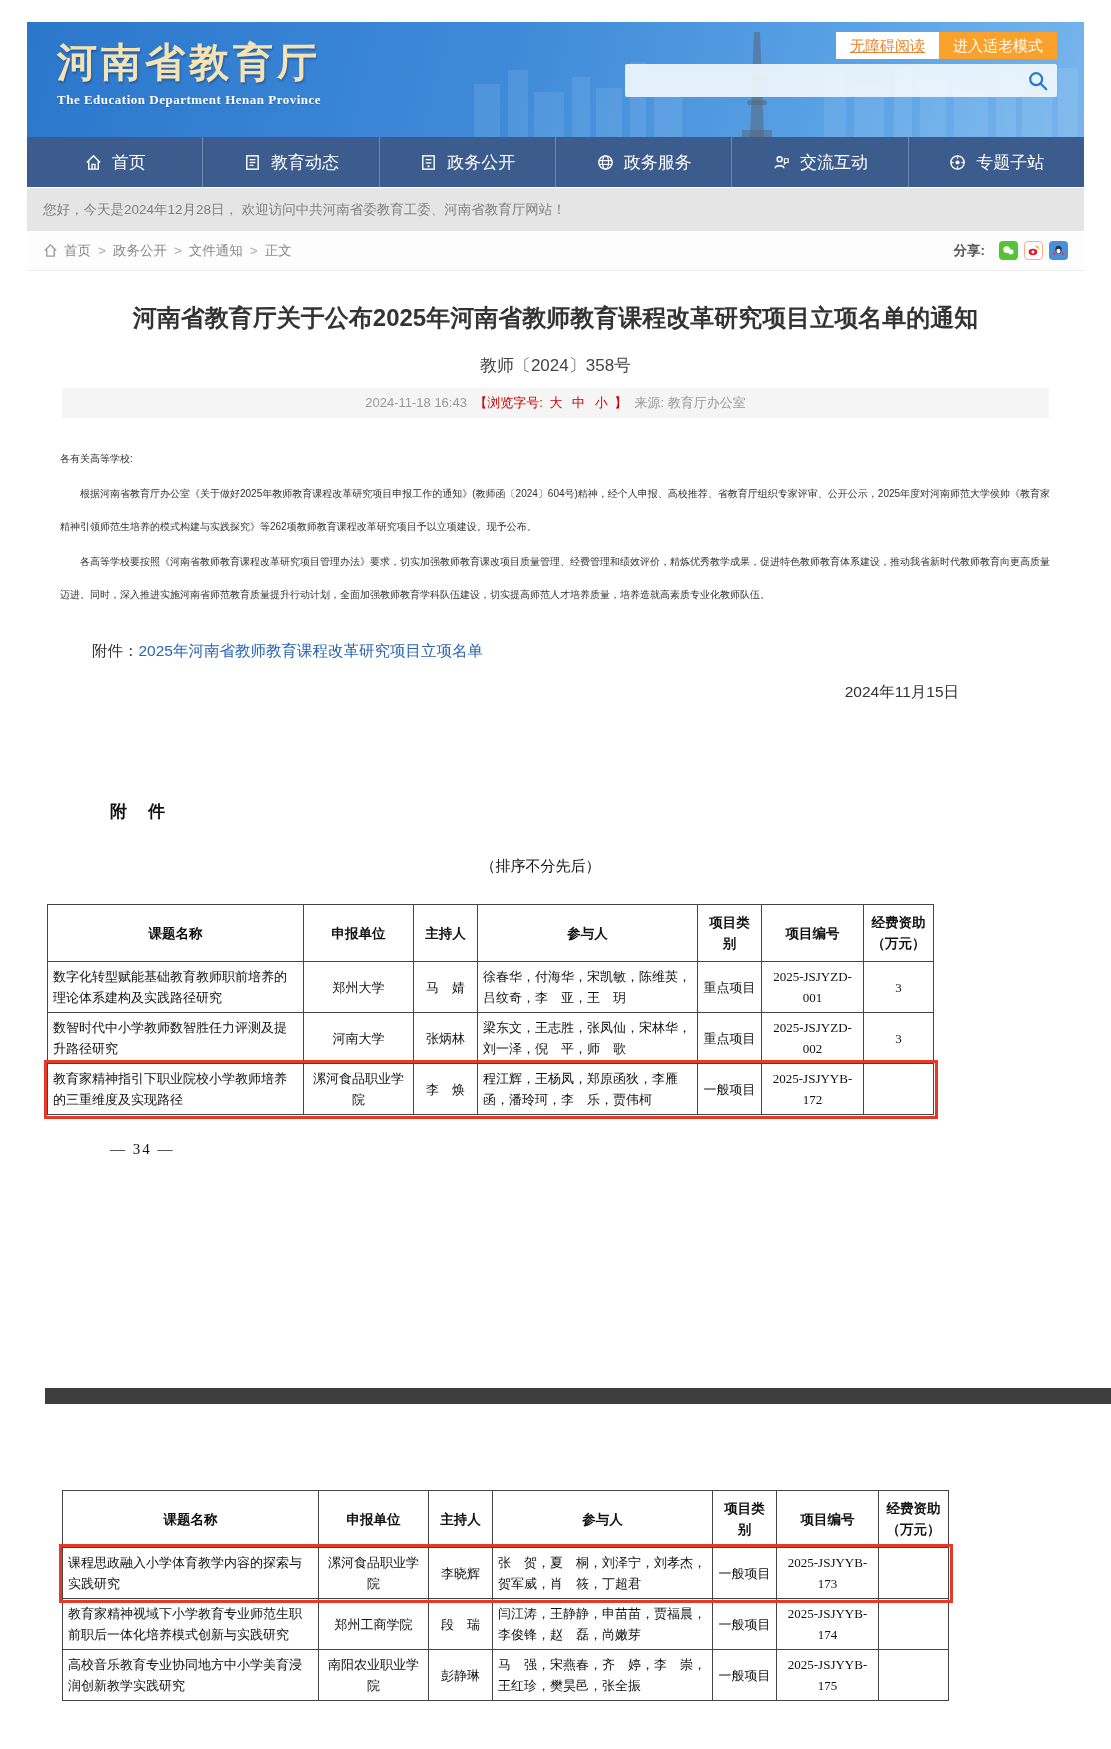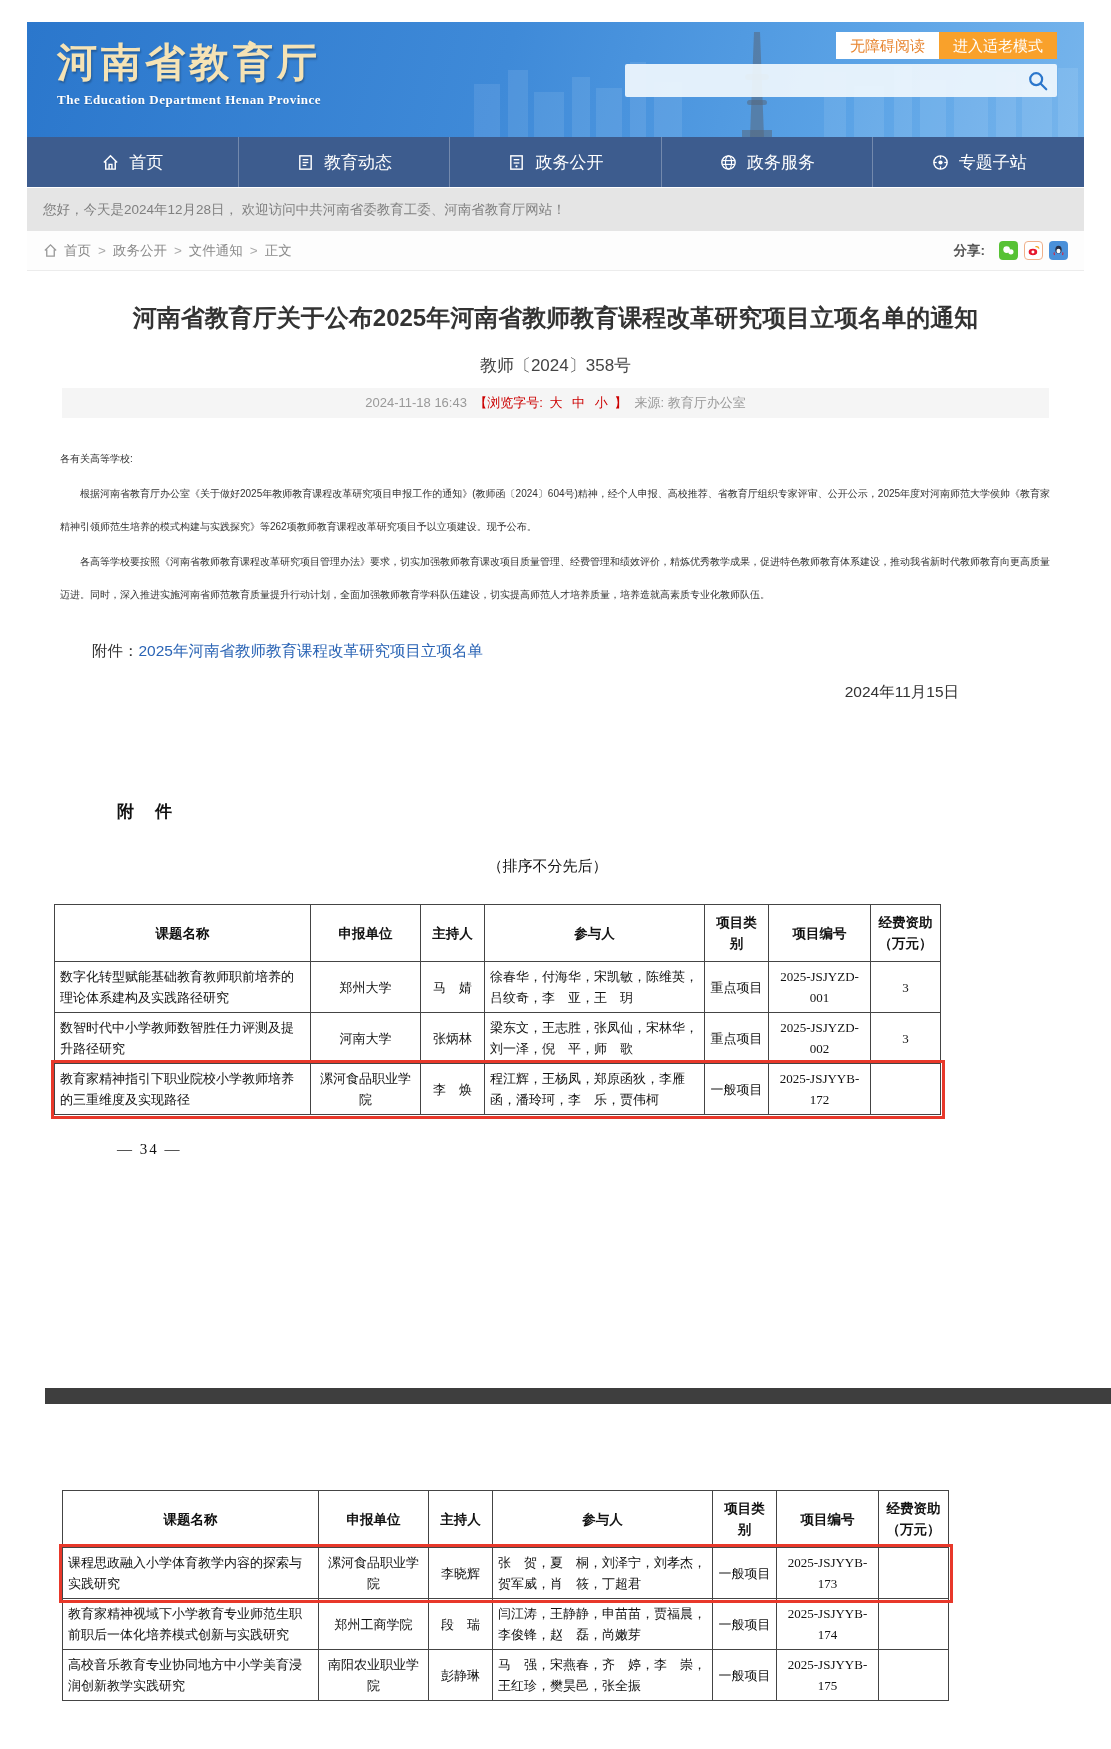--- a/index.html
+++ b/index.html
@@ -22,21 +22,21 @@
     text-shadow:1px 2px 2px rgba(0,0,0,.25);line-height:46px;
   }
   .logo-sub{
     font-family:"Liberation Serif","DejaVu Serif",serif;
     font-size:13px;font-weight:700;color:#ffffff;margin-top:6px;letter-spacing:.5px;
     text-shadow:0 1px 1px rgba(0,0,0,.2);
   }
   .top-btns{position:absolute;right:27px;top:10px;display:flex;}
   .btn-access{
     height:27px;line-height:27px;padding:0 14px;background:#ffffff;color:#e7832c;
-    font-size:15px;cursor:pointer;
+    font-size:15px;cursor:pointer;text-decoration:underline;
   }
   .btn-elder{
     height:27px;line-height:27px;padding:0 14px;background:#f9a12b;color:#ffffff;
     font-size:15px;cursor:pointer;
   }
   .search-bar{
     position:absolute;right:27px;top:42px;width:432px;height:33px;
     background:rgba(240,247,253,.92);border-radius:2px;display:flex;align-items:center;
   }
   .search-input{
@@ -86,21 +86,21 @@
   }
   .art-meta .red{color:#cc0000;}
   .art-meta .size-opt{cursor:pointer;margin:0 3px;}
   .art-body{margin:24px 33px 0;font-size:10px;line-height:33px;color:#333;}
   .art-body p{margin:2px 0;text-indent:2em;}
   .art-body p.salutation{text-indent:0;}
   .attach-line{margin-top:30px;padding-left:65px;font-size:15.5px;}
   .attach-link{color:#2a64b5;text-decoration:none;cursor:pointer;}
   .sign-date{margin-top:20px;text-align:right;padding-right:125px;font-size:15.5px;color:#333;}
   
-  .annex{left:19px;top:790px;width:1057px;font-family:"Liberation Serif","DejaVu Serif",serif;color:#111;}
+  .annex{left:12px;top:790px;width:1057px;font-family:"Liberation Serif","DejaVu Serif",serif;color:#111;}
   .annex-label{padding:10px 0 0 98px;font-size:17px;font-weight:700;letter-spacing:2px;}
   .annex-title{margin-top:36px;text-align:center;font-size:23px;font-weight:700;letter-spacing:1px;}
   .annex-sub{margin-top:34px;text-align:center;font-size:15px;}
   table.doc{
     border-collapse:collapse;margin:28px 0 0 35px;table-layout:fixed;width:886px;
     font-size:13px;color:#111;
   }
   table.doc th,table.doc td{border:1px solid #444;padding:4px 5px;line-height:21px;overflow:hidden;}
   table.doc th{font-weight:700;text-align:center;height:48px;font-size:13.5px;}
   table.doc td{text-align:center;}
@@ -184,20 +184,28 @@
     <span>政务公开</span>
   </div>
   <div class="nav-item">
     <svg class="nav-ico" viewBox="0 0 20 20">
         <circle cx="10" cy="10" r="7" fill="none" stroke="#fff" stroke-width="1.5"></circle>
         <line x1="4" y1="8" x2="16" y2="8" stroke="#fff" stroke-width="1.2"></line>
         <line x1="4" y1="12" x2="16" y2="12" stroke="#fff" stroke-width="1.2"></line>
         <ellipse cx="10" cy="10" rx="3.2" ry="7" fill="none" stroke="#fff" stroke-width="1.2"></ellipse>
       </svg>
     <span>政务服务</span>
+  </div>
+  <div class="nav-item">
+    <svg class="nav-ico" viewBox="0 0 20 20">
+        <circle cx="8" cy="6.5" r="2.6" fill="none" stroke="#fff" stroke-width="1.5"></circle>
+        <path d="M3.5 16 C3.5 12.5 12.5 12.5 12.5 16" fill="none" stroke="#fff" stroke-width="1.5"></path>
+        <path d="M13 6 h4 v4 h-2.5 l-1.5 1.6 V10 H13 z" fill="none" stroke="#fff" stroke-width="1.2"></path>
+      </svg>
+    <span>交流互动</span>
   </div>
   <div class="nav-item">
     <svg class="nav-ico" viewBox="0 0 20 20">
         <circle cx="10" cy="10" r="7" fill="none" stroke="#fff" stroke-width="1.5"></circle>
         <circle cx="10" cy="10" r="2.2" fill="#fff"></circle>
         <line x1="10" y1="3" x2="10" y2="6" stroke="#fff" stroke-width="1.3"></line>
         <line x1="10" y1="14" x2="10" y2="17" stroke="#fff" stroke-width="1.3"></line>
         <line x1="3" y1="10" x2="6" y2="10" stroke="#fff" stroke-width="1.3"></line>
         <line x1="14" y1="10" x2="17" y2="10" stroke="#fff" stroke-width="1.3"></line>
       </svg>

